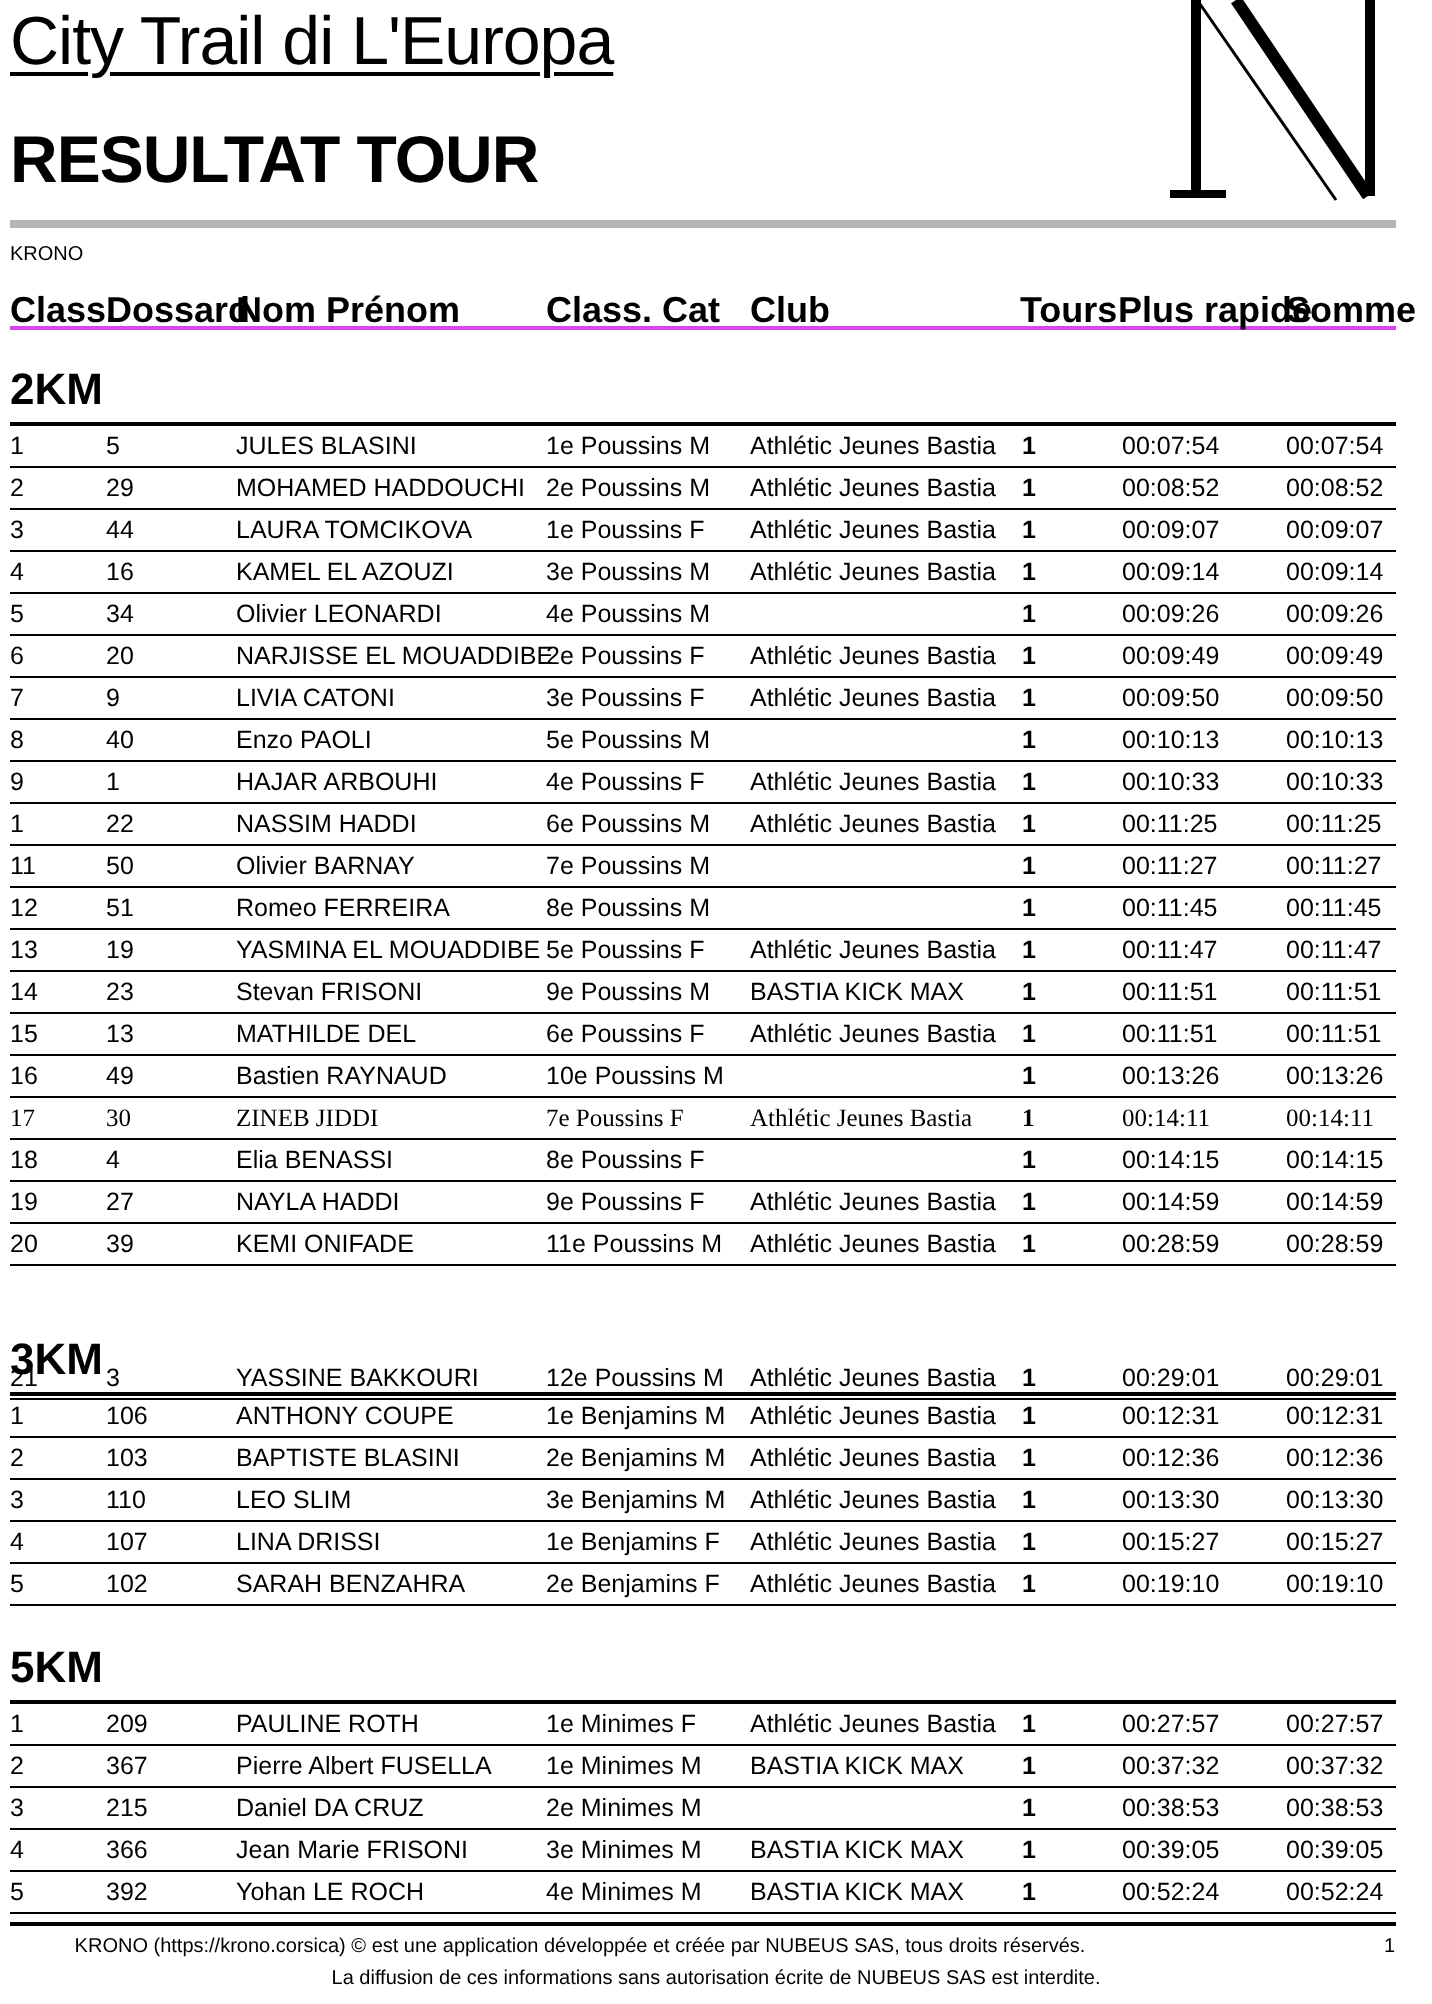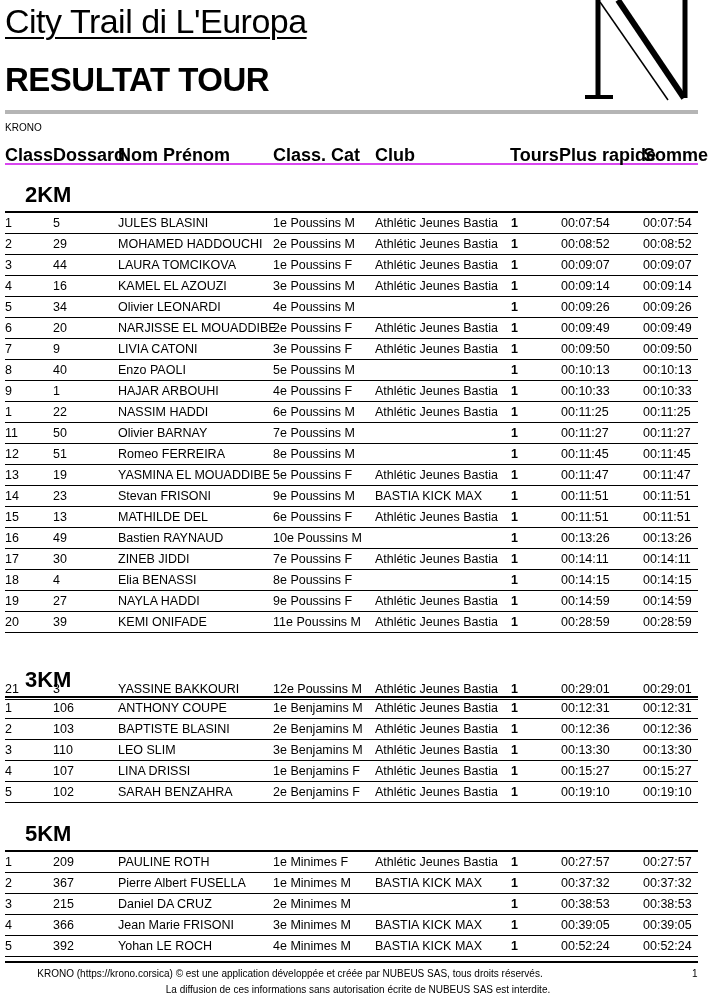--- a/index.html
+++ b/index.html
@@ -29,21 +29,21 @@
     .col { position: absolute; white-space: nowrap; top: 0; }
     .c-class { left: 0px; }
     .c-dossard { left: 48px; }
     .c-nom { left: 113px; }
     .c-cat { left: 268px; }
     .c-club { left: 370px; }
     .c-tours { left: 505px; }
     .c-rapide { left: 554px; }
     .c-somme { left: 638px; }
     .section-title {
-      position: absolute; left: 5px; font-size: 22px; font-weight: bold; line-height: 24px; margin-left: 20px;
+      position: absolute; left: 5px; font-size: 22px; font-weight: bold; line-height: 24px;
     }
     .section-rule { position: absolute; left: 5px; width: 693px; height: 2px; background: #000; }
     .row {
       position: absolute; left: 5px; width: 693px; height: 20px;
       border-bottom: 1.5px solid #000; font-size: 12.5px;
     }
     .row .col { top: 3px; }
     .row .c-tours { font-weight: bold; left: 506px; }
     .row .c-rapide { left: 556px; }
     .row .c-somme { left: 638px; }
@@ -236,21 +236,21 @@
     <div class="row" style="top: 528px;">
       <span class="col c-class">16</span>
       <span class="col c-dossard">49</span>
       <span class="col c-nom">Bastien RAYNAUD</span>
       <span class="col c-cat">10e Poussins M</span>
       <span class="col c-club"></span>
       <span class="col c-tours">1</span>
       <span class="col c-rapide">00:13:26</span>
       <span class="col c-somme">00:13:26</span>
     </div>
-    <div class="row" style="top: 549px;">
+    <div class="row" style="top: 549px; font-family: Liberation Serif, serif;">
       <span class="col c-class">17</span>
       <span class="col c-dossard">30</span>
       <span class="col c-nom">ZINEB JIDDI</span>
       <span class="col c-cat">7e Poussins F</span>
       <span class="col c-club">Athlétic Jeunes Bastia</span>
       <span class="col c-tours">1</span>
       <span class="col c-rapide">00:14:11</span>
       <span class="col c-somme">00:14:11</span>
     </div>
     <div class="row" style="top: 570px;">

